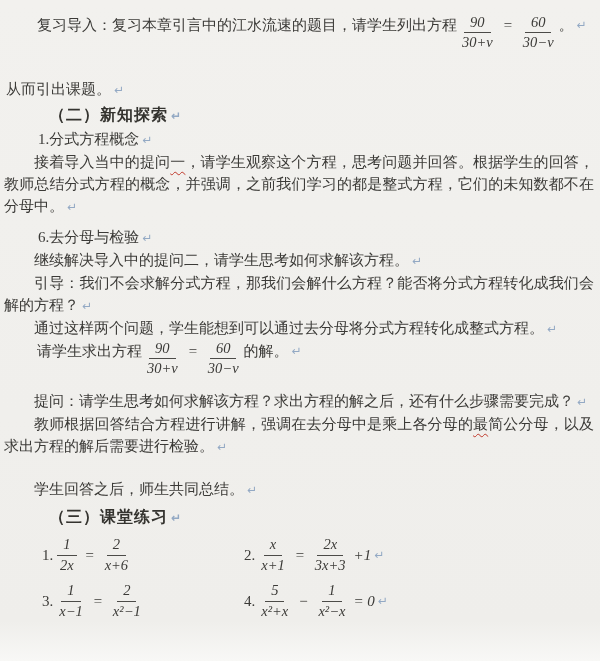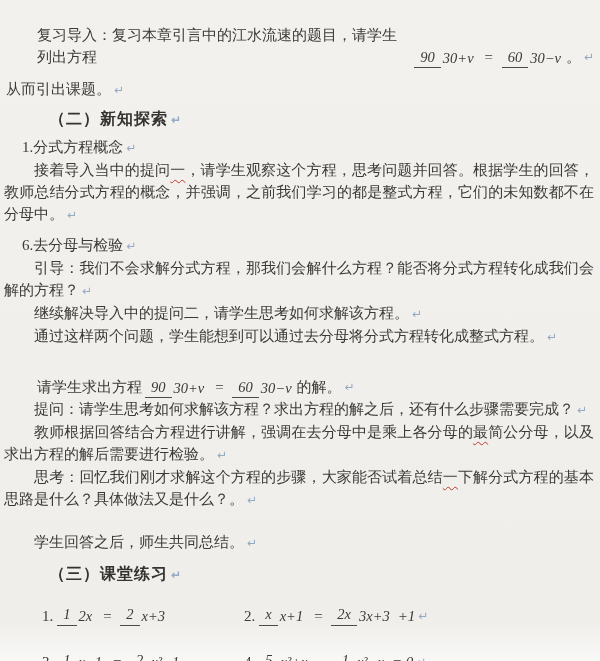--- a/index.html
+++ b/index.html
@@ -10,39 +10,39 @@
     color:#3b3a37;
   }
   .page{
     box-sizing:border-box;width:600px;height:661px;
     padding:14px 6px 2px 4px;
     font-size:15px;line-height:22px;
   }
   p{margin:0;text-align:justify;}
   .indent{text-indent:2em;}
   .noindent{margin-left:2px;}
-  .subhead{margin-left:18px;}
+  .subhead{margin-left:34px;}
   .head{
     font-family:"Liberation Sans","DejaVu Sans",sans-serif;
-    font-weight:700;font-size:16px;line-height:32px;
+    font-weight:700;font-size:16px;line-height:24px;
     margin:2px 0 0 45px;color:#34332f;letter-spacing:1px;
     text-align:left;
   }
   .head2{margin-top:4px;}
   .sp-top{margin-top:8px;}
   .sp-top4{margin-top:20px;}
   
   .math-para{
-    display:flex;align-items:flex-end;
+    display:flex;align-items:flex-start;
     padding-left:33px;
   }
   .math-para.first{height:54px;margin-bottom:10px;}
   .math-para.mid{height:50px;}
   .frac{
-    display:inline-flex;flex-direction:row;align-items:center;
+    display:inline-flex;flex-direction:column;align-items:center;
     font-family:"Liberation Serif","DejaVu Serif",serif;
     font-style:italic;font-size:14.5px;line-height:1.18;
     margin:0 3px;vertical-align:middle;
   }
   .frac .num{display:block;padding:0 6px 1px;border-bottom:1.2px solid #4c4b48;}
   .frac .den{display:block;padding:1px 2px 0;}
   .op{margin:0 5px;font-family:"Liberation Serif",serif;font-style:italic;}
   .mtail{font-style:italic;font-family:"Liberation Serif",serif;margin-left:3px;}
   
   .wavy-red{
@@ -92,23 +92,23 @@
   <p class="noindent"><span>从而引出课题。</span><span class="pilcrow">↵</span></p>
 
   <p class="head"><span>（二）新知探索</span><span class="pilcrow">↵</span></p>
 
   <p class="subhead"><span>1.分式方程概念</span><span class="pilcrow">↵</span></p>
 
   <p class="indent"><span>接着导入当中的提问</span><span class="wavy-red">一</span><span>，请学生观察这个方程，思考问题并回答。根据学生的回答，教师总结分式方程的概念，并强调，之前我们学习的都是整式方程，它们的未知数都不在分母中。</span><span class="pilcrow">↵</span></p>
 
   <p class="subhead sp-top"><span>6.去分母与检验</span><span class="pilcrow">↵</span></p>
 
+  <p class="indent"><span>继续解决导入中的提问二，请学生思考如何求解该方程。</span><span class="pilcrow">↵</span></p>
+
   <p class="indent"><span>引导：我们不会求解分式方程，那我们会解什么方程？能否将分式方程转化成我们会解的方程？</span><span class="pilcrow">↵</span></p>
-
-  <p class="indent"><span>继续解决导入中的提问二，请学生思考如何求解该方程。</span><span class="pilcrow">↵</span></p>
 
   <p class="indent"><span>通过这样两个问题，学生能想到可以通过去分母将分式方程转化成整式方程。</span><span class="pilcrow">↵</span></p>
 
   <div class="math-para mid">
     <span>请学生求出方程</span>
     <span class="frac">
       <span class="num">90</span>
       <span class="den">30+v</span>
     </span>
     <span class="op">=</span>
@@ -117,38 +117,37 @@
       <span class="den">30−v</span>
     </span>
     <span>的解。</span>
     <span class="pilcrow">↵</span>
   </div>
 
   <p class="indent"><span>提问：请学生思考如何求解该方程？求出方程的解之后，还有什么步骤需要完成？</span><span class="pilcrow">↵</span></p>
 
   <p class="indent"><span>教师根据回答结合方程进行讲解，强调在去分母中是乘上各分母的</span><span class="wavy-red">最</span><span>简公分母，以及求出方程的解后需要进行检验。</span><span class="pilcrow">↵</span></p>
 
-  <p class="indent"><span>思考：回忆我们刚才求解这个方程的步骤，大家能否试着总结</span><span class="wavy-red">一</span><span>下解分式方程的基本思路是什么？具体做法又是什么？。</span><span class="pilcrow">↵</span></p>
 
   <p class="indent sp-top4"><span>学生回答之后，师生共同总结。</span><span class="pilcrow">↵</span></p>
 
   <p class="head head2"><span>（三）课堂练习</span><span class="pilcrow">↵</span></p>
 
   <div class="exgrid">
 
     <div class="ex">
       <span class="exlabel">1.</span>
       <span class="frac">
         <span class="num">1</span>
         <span class="den">2x</span>
       </span>
       <span class="op">=</span>
       <span class="frac">
         <span class="num">2</span>
-        <span class="den">x+3</span>
+        <span class="den">x+6</span>
       </span>
     </div>
 
     <div class="ex">
       <span class="exlabel">2.</span>
       <span class="frac">
         <span class="num">x</span>
         <span class="den">x+1</span>
       </span>
       <span class="op">=</span>

